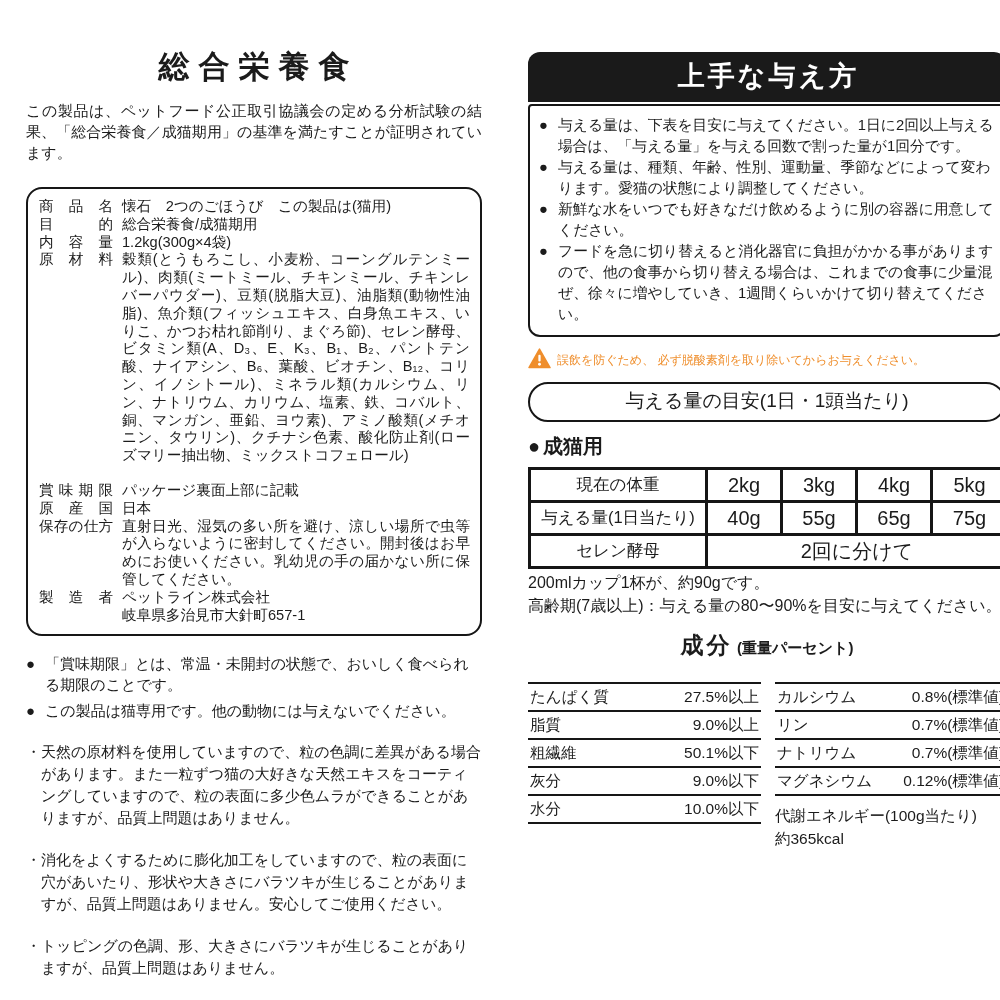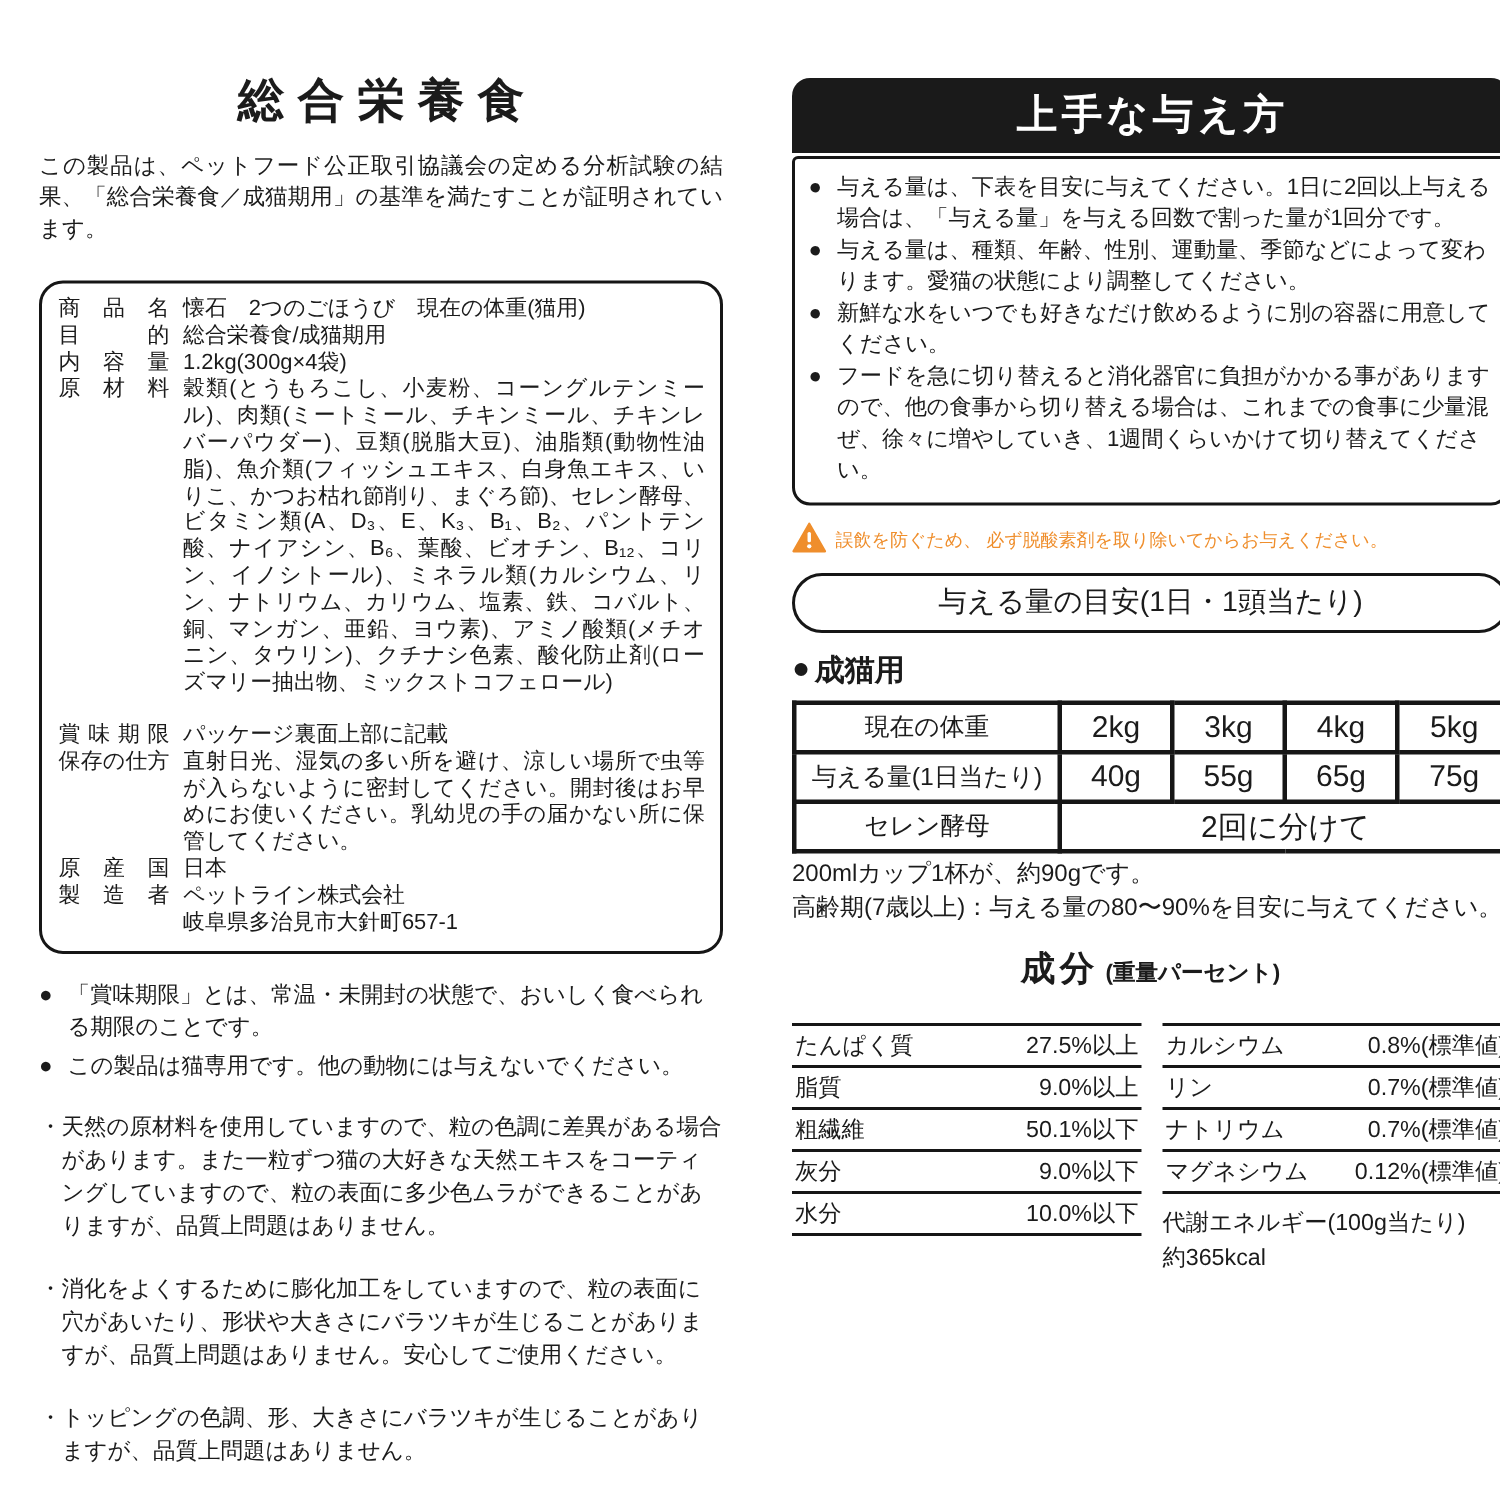--- a/index.html
+++ b/index.html
@@ -55,46 +55,46 @@
 
 <div class="page">
 
   <div class="col-left">
     <h1 class="title">総合栄養食</h1>
     <p class="intro">この製品は、ペットフード公正取引協議会の定める分析試験の結果、「総合栄養食／成猫期用」の基準を満たすことが証明されています。</p>
 
     <div class="info-box">
       <div class="info-row">
         <span class="info-label">商品名</span>
-        <span class="info-value">懐石　2つのごほうび　現在の体重(猫用)</span>
+        <span class="info-value">懐石　2つのごほうび　この製品は(猫用)</span>
       </div>
       <div class="info-row">
         <span class="info-label">目的</span>
         <span class="info-value">総合栄養食/成猫期用</span>
       </div>
       <div class="info-row">
         <span class="info-label">内容量</span>
         <span class="info-value">1.2kg(300g×4袋)</span>
       </div>
       <div class="info-row">
         <span class="info-label">原材料</span>
         <span class="info-value">穀類(とうもろこし、小麦粉、コーングルテンミール)、肉類(ミートミール、チキンミール、チキンレバーパウダー)、豆類(脱脂大豆)、油脂類(動物性油脂)、魚介類(フィッシュエキス、白身魚エキス、いりこ、かつお枯れ節削り、まぐろ節)、セレン酵母、ビタミン類(A、D₃、E、K₃、B₁、B₂、パントテン酸、ナイアシン、B₆、葉酸、ビオチン、B₁₂、コリン、イノシトール)、ミネラル類(カルシウム、リン、ナトリウム、カリウム、塩素、鉄、コバルト、銅、マンガン、亜鉛、ヨウ素)、アミノ酸類(メチオニン、タウリン)、クチナシ色素、酸化防止剤(ローズマリー抽出物、ミックストコフェロール)</span>
       </div>
       <div class="info-gap"></div>
       <div class="info-row">
         <span class="info-label">賞味期限</span>
         <span class="info-value">パッケージ裏面上部に記載</span>
       </div>
       <div class="info-row">
+        <span class="info-label">原産国</span>
+        <span class="info-value">日本</span>
+      </div>
+      <div class="info-row">
         <span class="info-label">保存の仕方</span>
         <span class="info-value">直射日光、湿気の多い所を避け、涼しい場所で虫等が入らないように密封してください。開封後はお早めにお使いください。乳幼児の手の届かない所に保管してください。</span>
-      </div>
-      <div class="info-row">
-        <span class="info-label">原産国</span>
-        <span class="info-value">日本</span>
       </div>
       <div class="info-row">
         <span class="info-label">製造者</span>
         <span class="info-value">ペットライン株式会社
 岐阜県多治見市大針町657-1</span>
       </div>
     </div>
 
     <div class="left-bullets">
       <div class="bullet-item">

